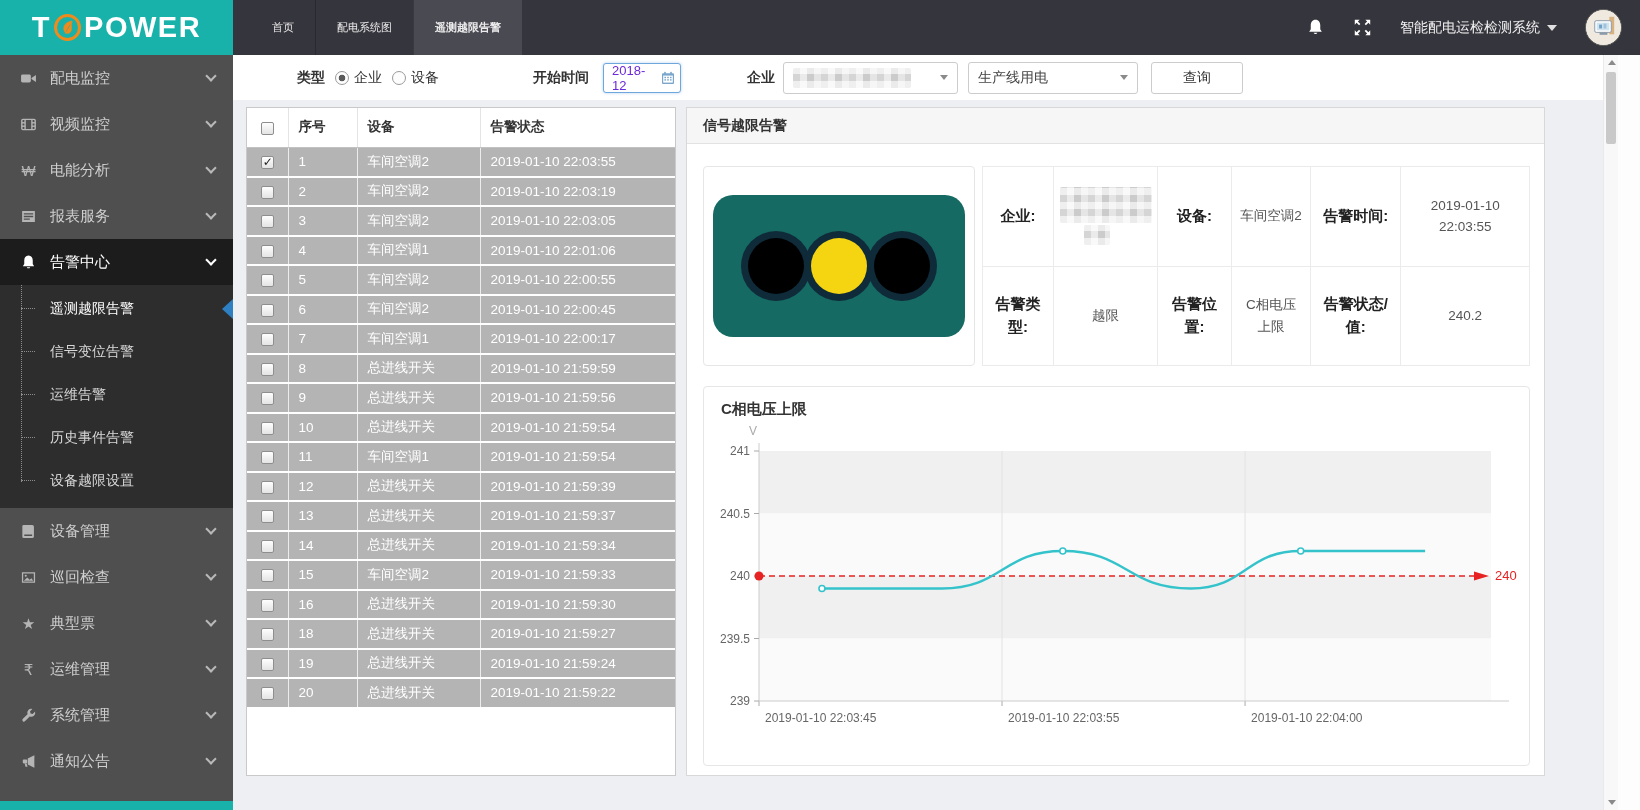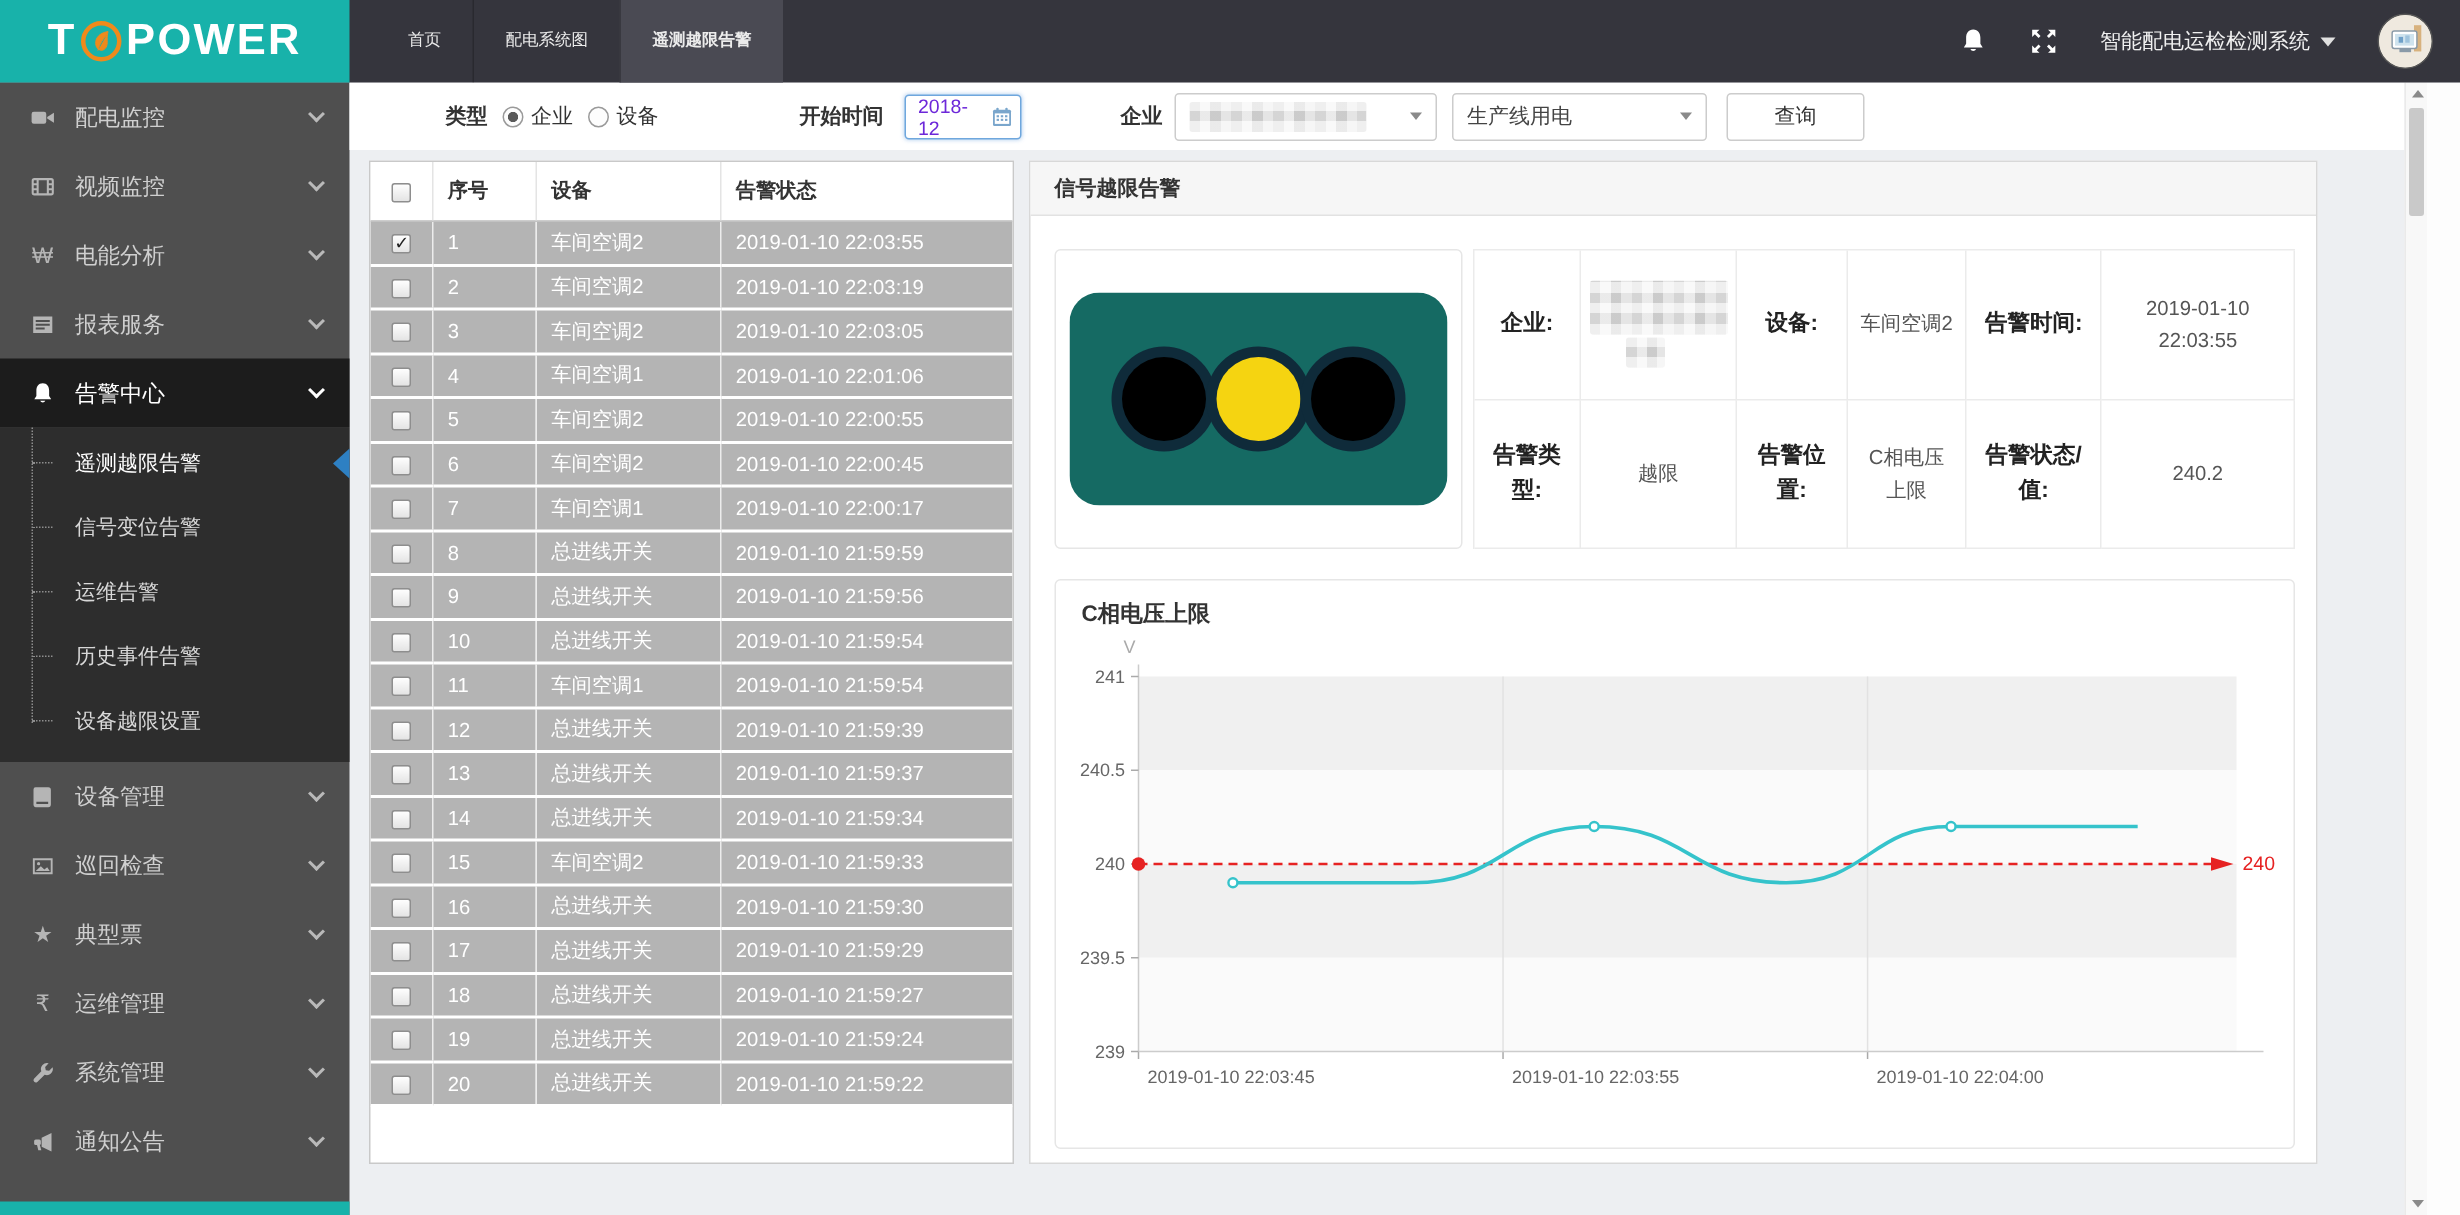--- a/index.html
+++ b/index.html
@@ -413,26 +413,20 @@
               <td class="col-cb"><span class="cb"></span></td>
               <td class="col-no">15</td>
               <td class="col-dev">车间空调2</td>
               <td>2019-01-10 21:59:33</td>
             </tr>
             <tr>
               <td class="col-cb"><span class="cb"></span></td>
               <td class="col-no">16</td>
               <td class="col-dev">总进线开关</td>
               <td>2019-01-10 21:59:30</td>
-            </tr>
-            <tr>
-              <td class="col-cb"><span class="cb"></span></td>
-              <td class="col-no">17</td>
-              <td class="col-dev">总进线开关</td>
-              <td>2019-01-10 21:59:29</td>
             </tr>
             <tr>
               <td class="col-cb"><span class="cb"></span></td>
               <td class="col-no">18</td>
               <td class="col-dev">总进线开关</td>
               <td>2019-01-10 21:59:27</td>
             </tr>
             <tr>
               <td class="col-cb"><span class="cb"></span></td>
               <td class="col-no">19</td>

